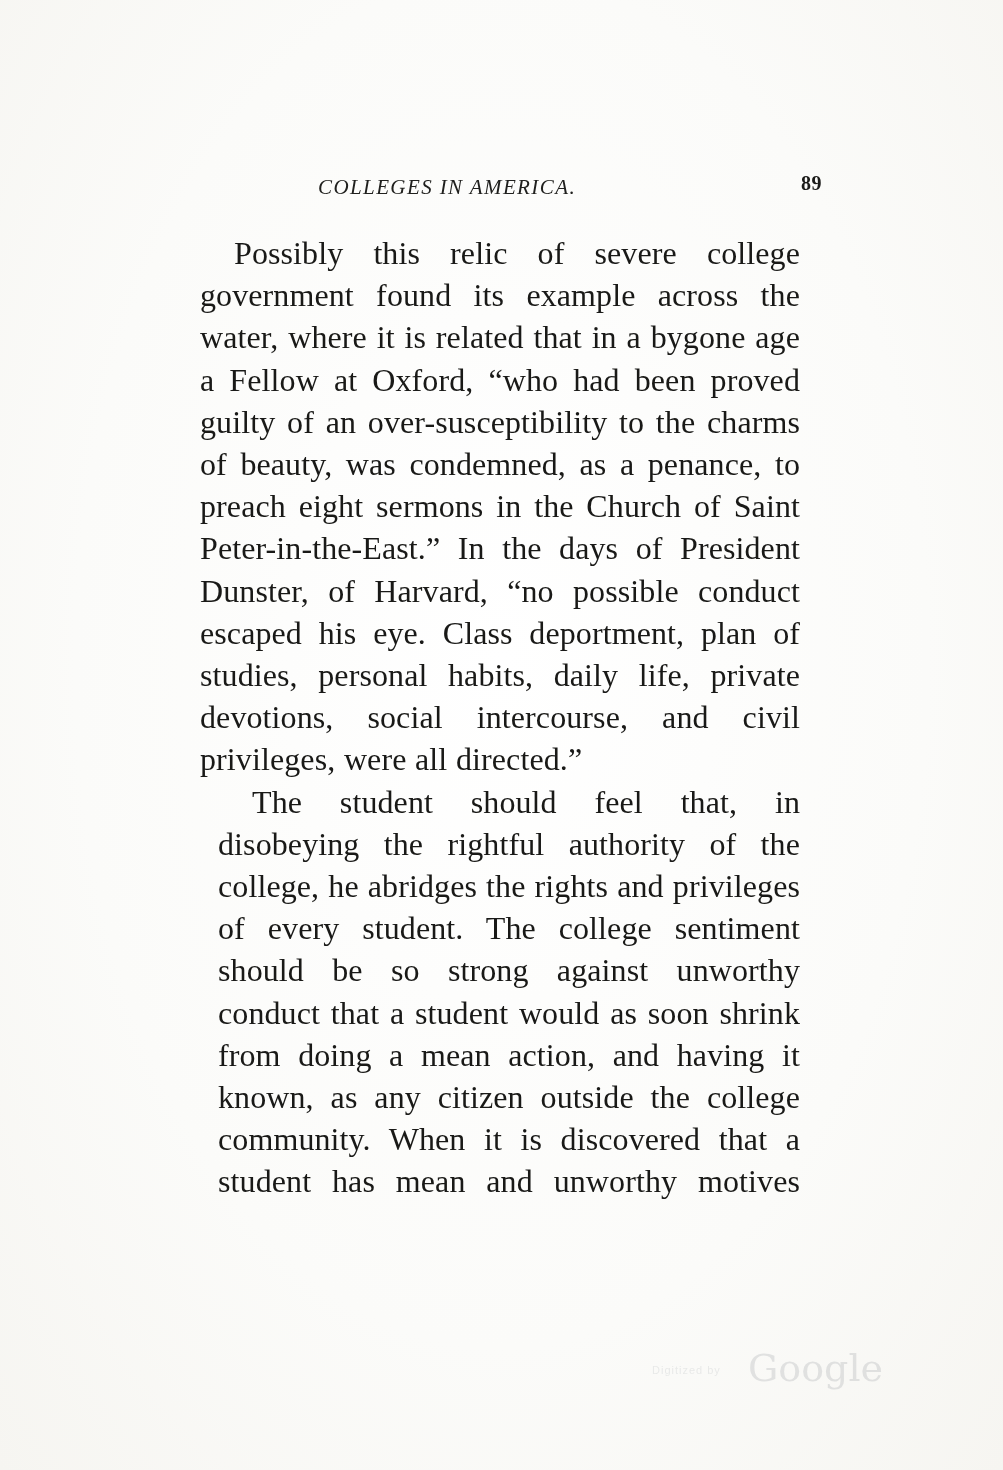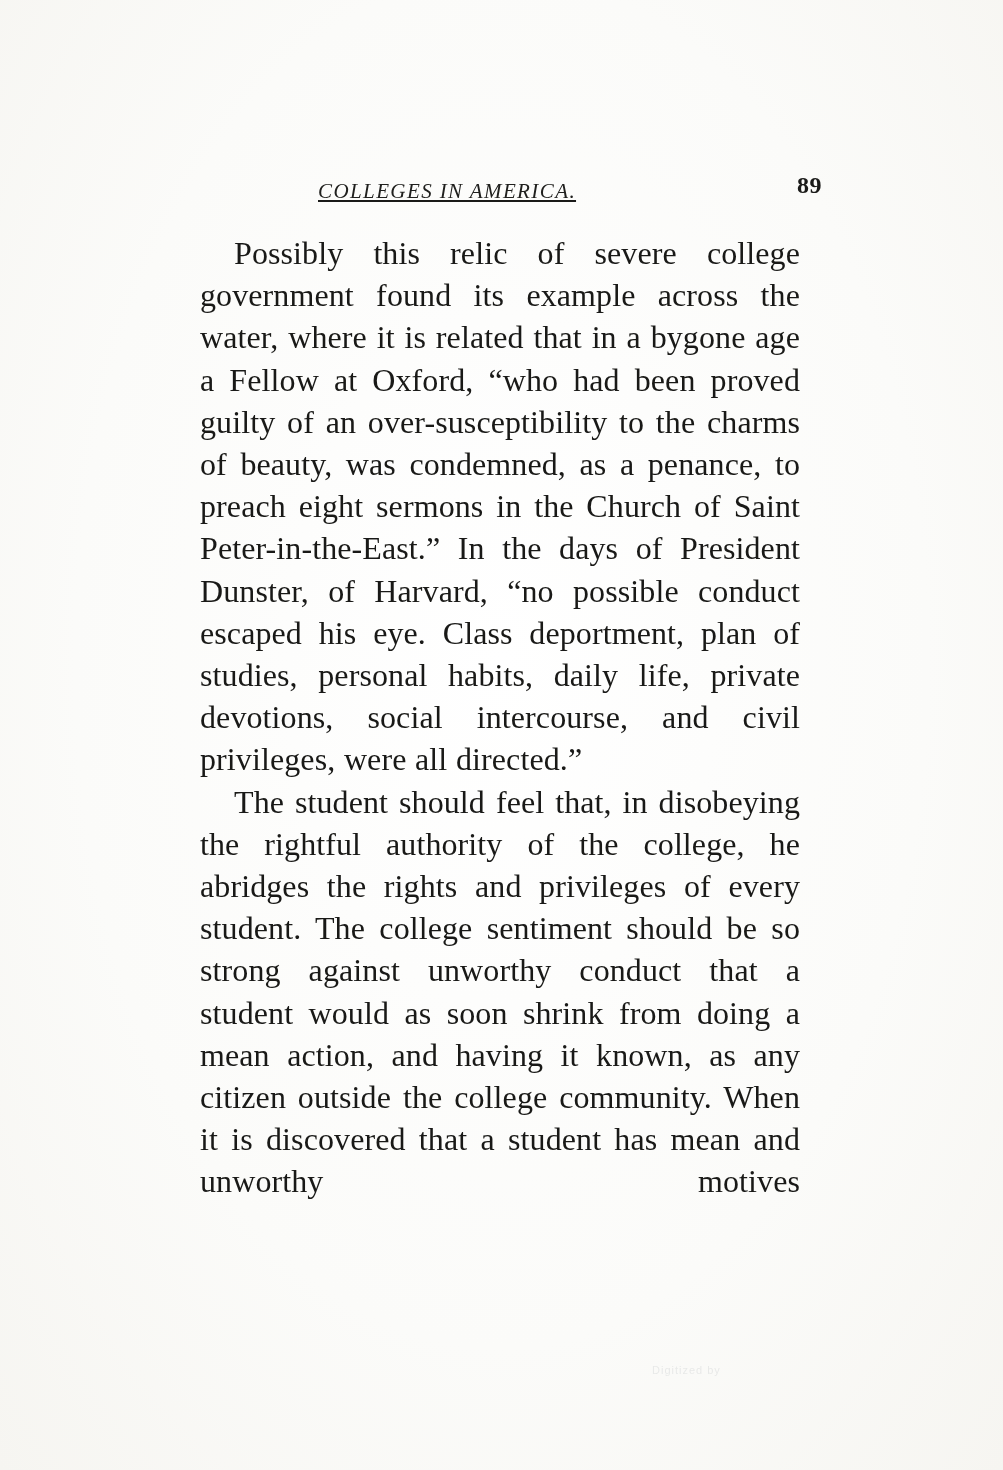--- a/index.html
+++ b/index.html
@@ -33,42 +33,41 @@
 
   .content {
     position: absolute;
     left: 200px;
     top: 170px;
     width: 600px;
   }
 
   .running-head {
     display: flex;
-    align-items: flex-end;
+    align-items: center;
     justify-content: flex-start;
     height: 34px;
     position: relative;
-    text-decoration: underline;
   }
 
   .running-title {
     font-style: italic;
     letter-spacing: 1.4px;
     font-size: 21px;
     color: #20201e;
     margin-left: 118px;
     white-space: nowrap;
     font-family: "Liberation Serif", serif;
   }
 
   .page-number {
     position: absolute;
     right: -22px;
     top: 2px;
-    font-size: 24px;
+    font-size: 20px;
     font-weight: bold;
     letter-spacing: 0.5px;
     color: #1b1b19;
   }
 
   .body-text {
     margin-top: 28px;
   }
 
   .para {
@@ -78,20 +77,21 @@
     text-justify: inter-word;
     color: #191917;
     margin: 0 0 0 0;
     text-indent: 34px;
     letter-spacing: 0.1px;
     word-spacing: 0.5px;
   }
 
   .para + .para {
     margin-top: 0px;
+    margin-left: 18px;
   }
 
   .para:last-child::after {
     content: "";
     display: inline-block;
     width: 100%;
   }
 
   .watermark {
     position: absolute;
@@ -142,14 +142,15 @@
 
     <div class="body-text">
       <p class="para">Possibly this relic of severe college government found its example across the water, where it is related that in a bygone age a Fellow at Oxford, “who had been proved guilty of an over-susceptibility to the charms of beauty, was condemned, as a penance, to preach eight sermons in the Church of Saint Peter-in-the-East.” In the days of President Dunster, of Harvard, “no possible conduct escaped his eye. Class deportment, plan of studies, personal habits, daily life, private devotions, social intercourse, and civil privileges, were all directed.”</p>
       <p class="para">The student should feel that, in disobeying the rightful authority of the college, he abridges the rights and privileges of every student. The college sentiment should be so strong against unworthy conduct that a student would as soon shrink from doing a mean action, and having it known, as any citizen outside the college community. When it is discovered that a student has mean and unworthy motives</p>
     </div>
 
   </div>
 
   <div class="watermark">
     <div class="wm-small">Digitized by</div>
+    <div class="wm-text wm-big">Google</div>
   </div>
 </div>
 
 </body></html>

